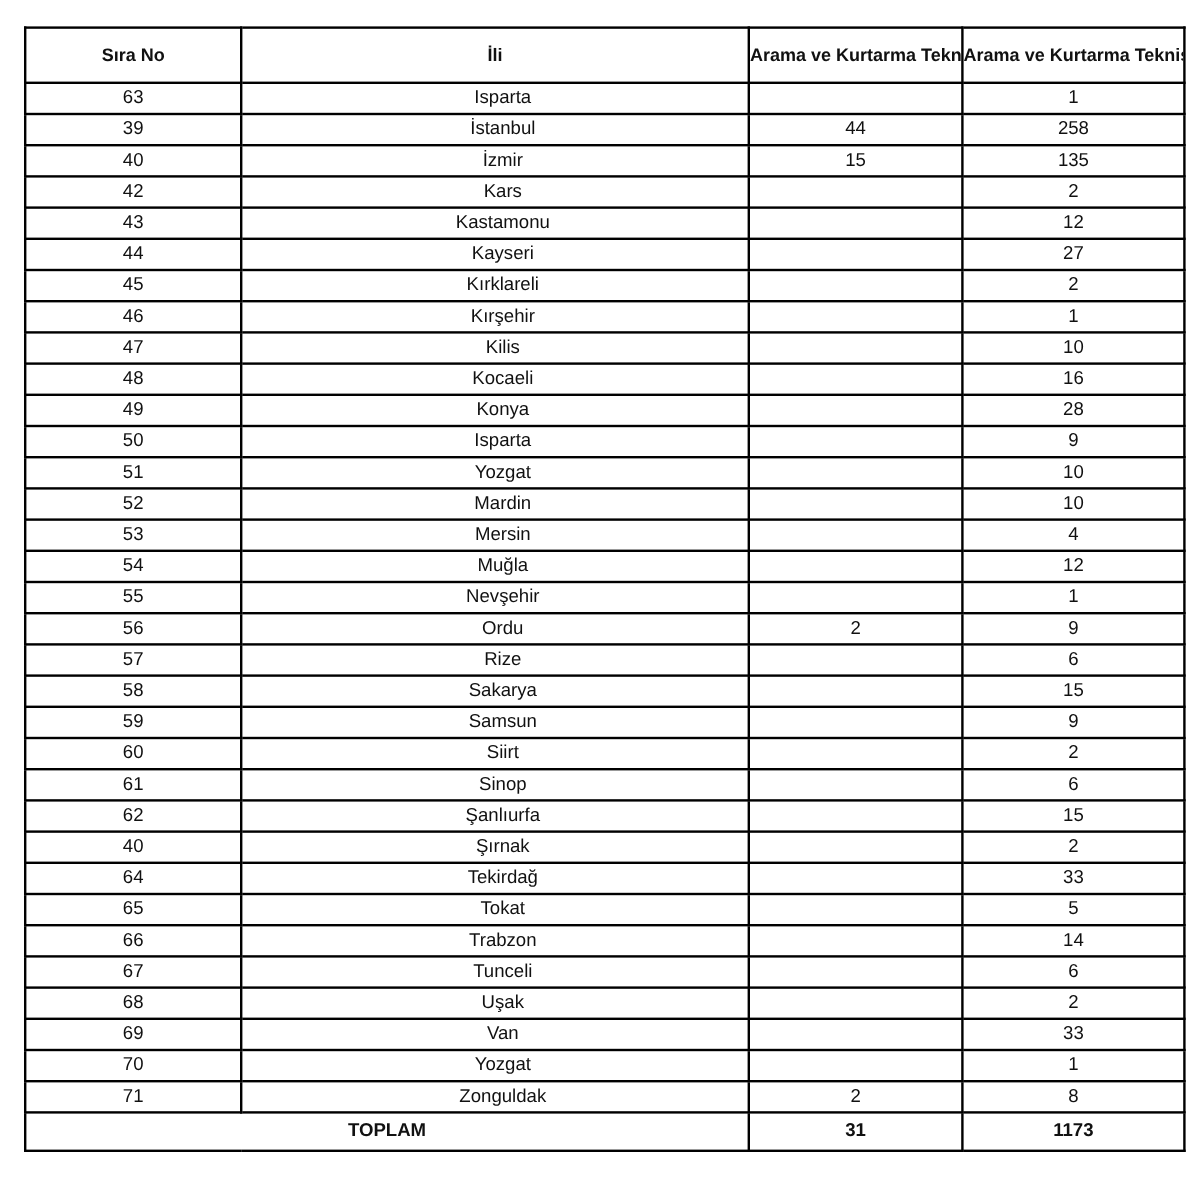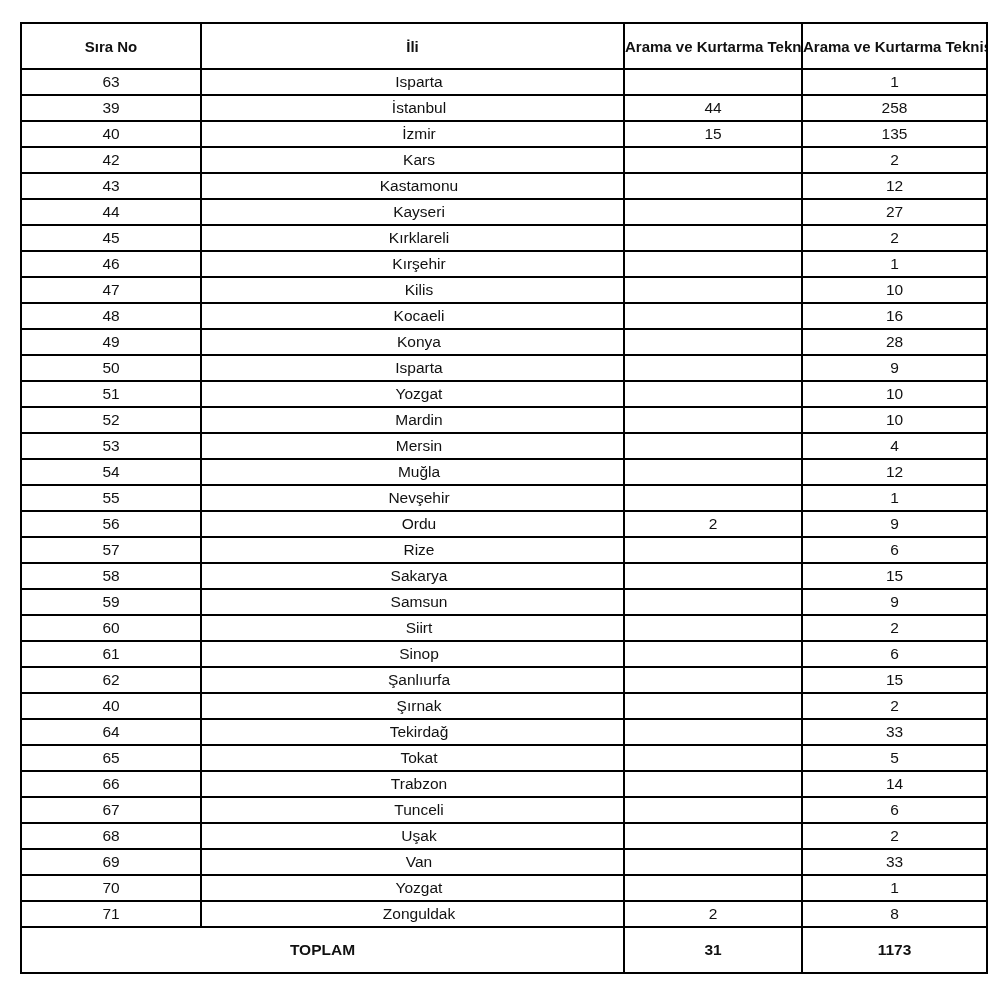--- a/index.html
+++ b/index.html
@@ -53,21 +53,21 @@
   tbody td.num {
     text-align: center;
   }
   tbody td.ili {
     text-align: center;
     padding-left: 13px;
   }
   tfoot td {
     font-weight: bold;
     font-size: 15.5px;
-    height: 46px;
+    height: 32px;
     text-align: center;
     vertical-align: middle;
     border-top-width: 3px;
     border-bottom-width: 3px;
   }
 </style>
 </head>
 <body>
 
 <div class="page">

